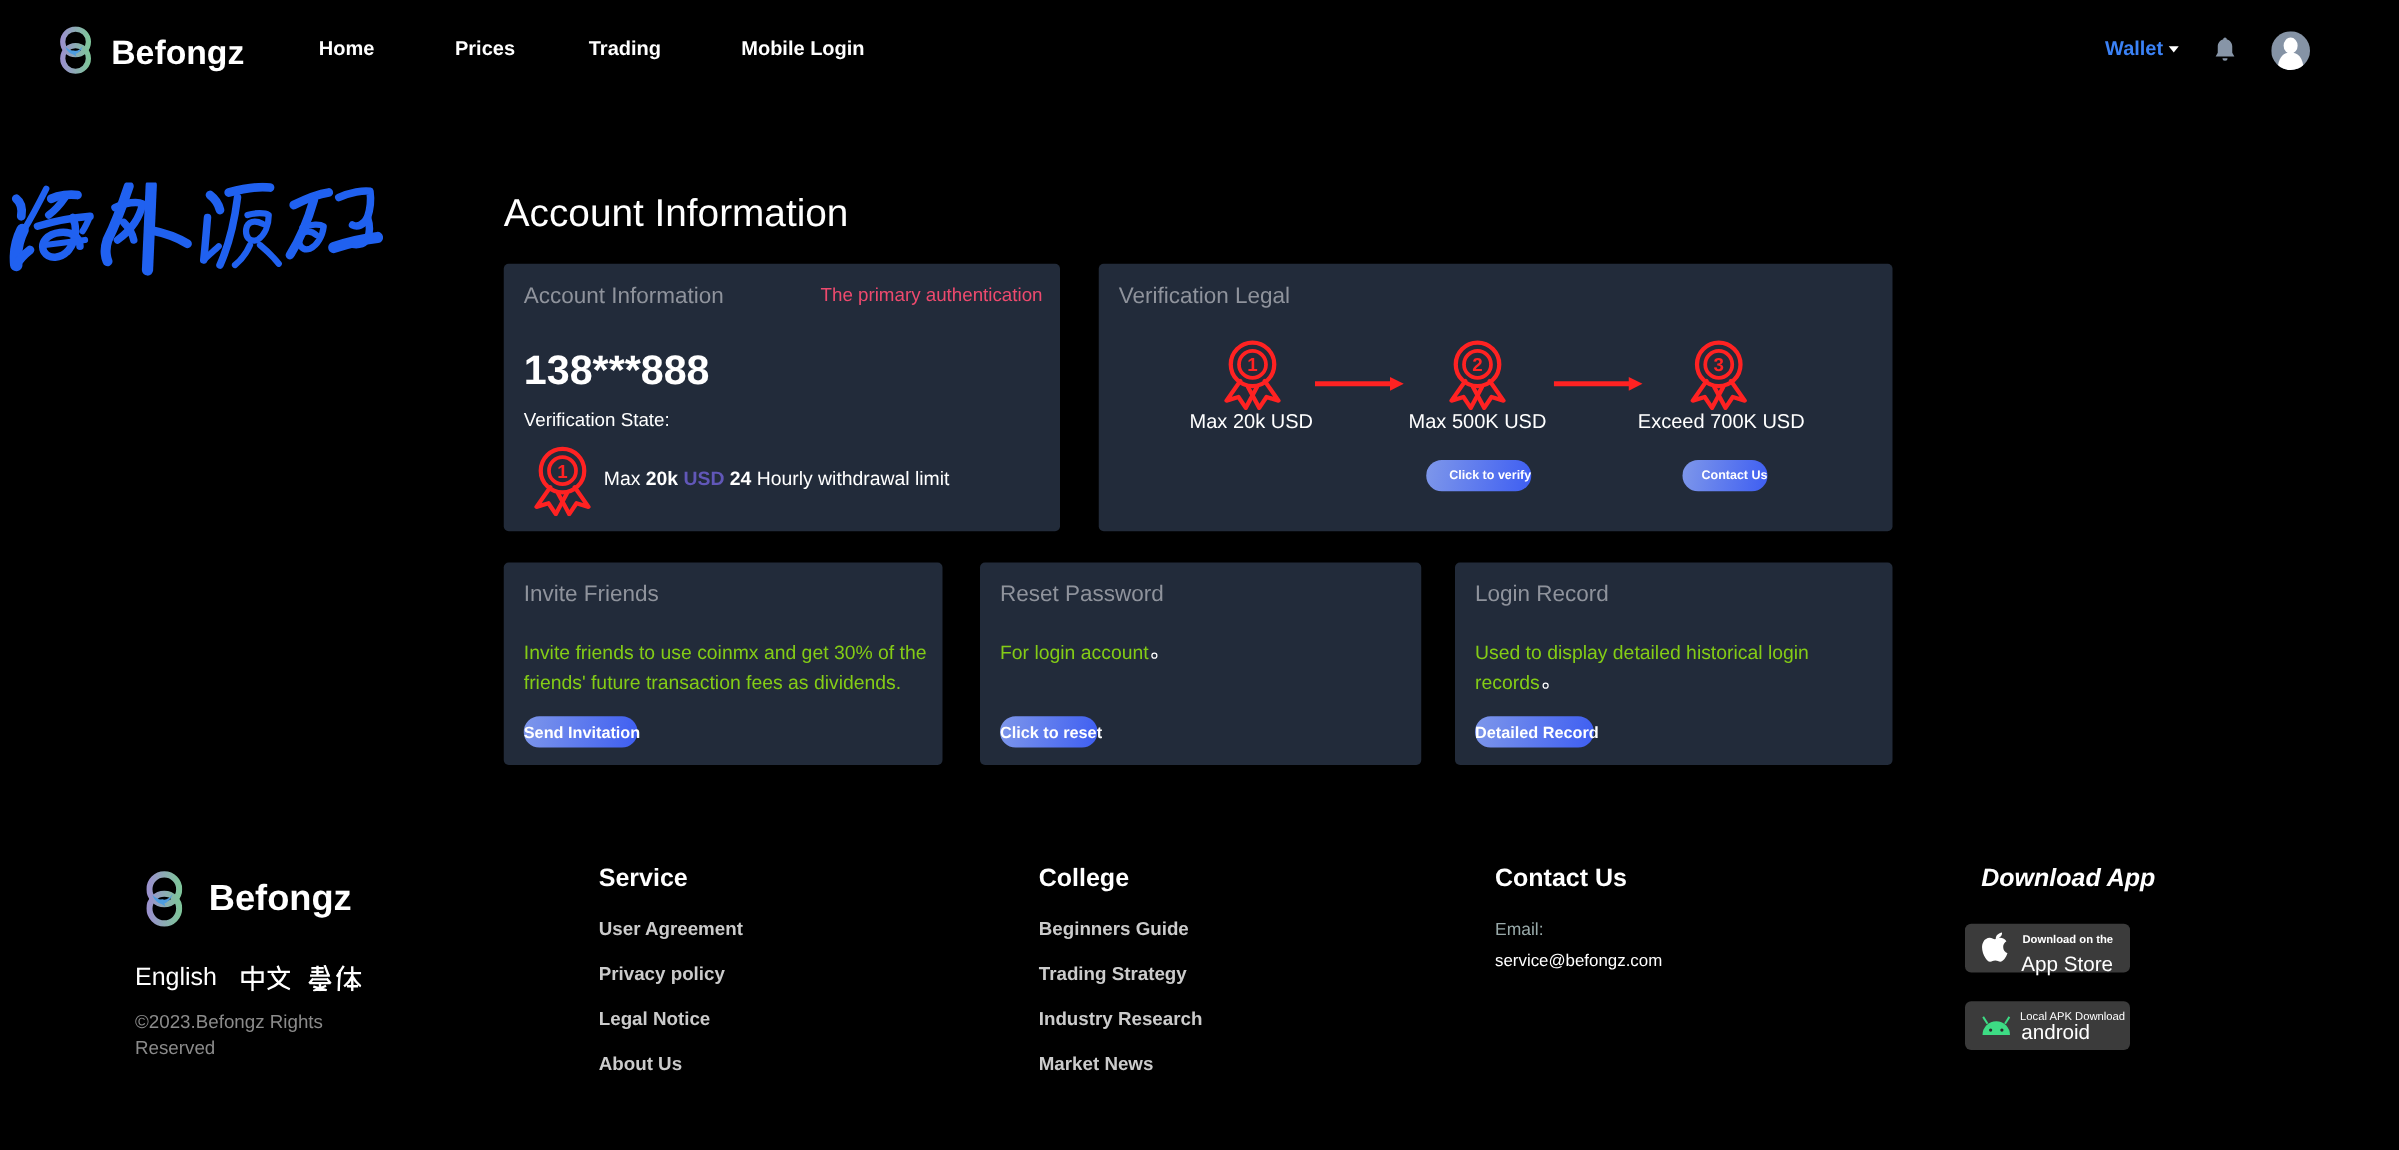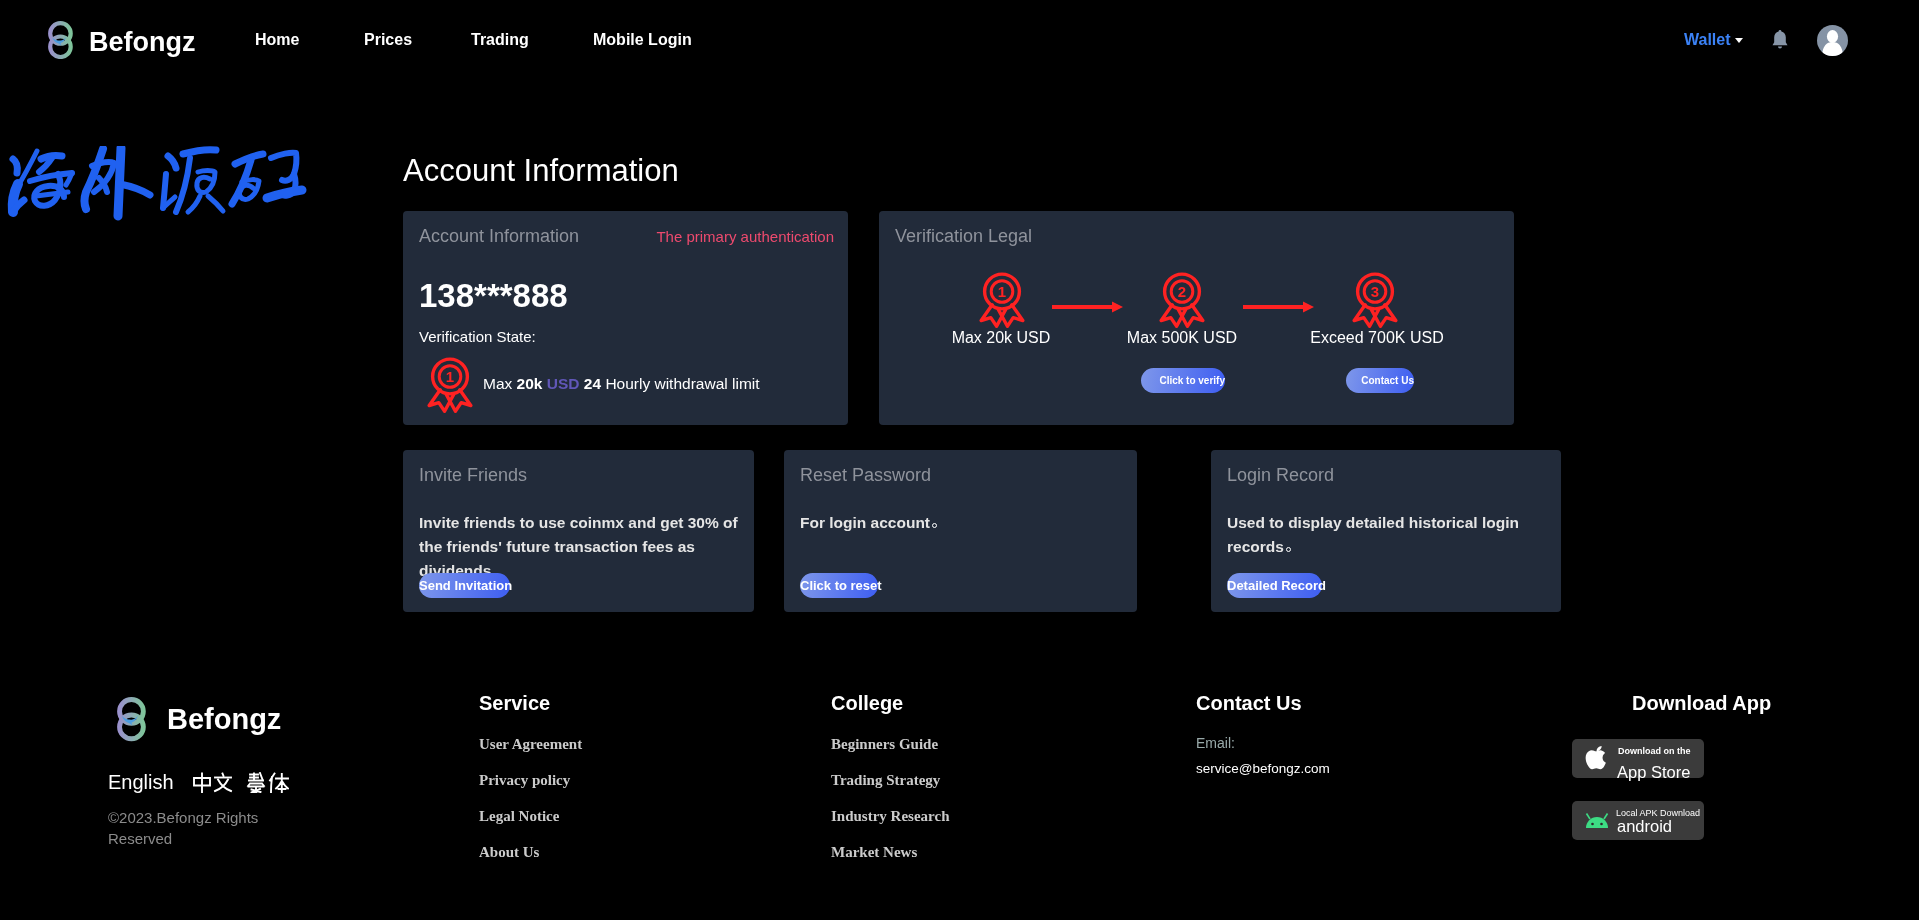--- a/index.html
+++ b/index.html
@@ -30,54 +30,54 @@
 
 
 #h1 { position:absolute; left:403px; top:153px; font-size:31px; color:#fff; font-weight:normal; letter-spacing:0px; }
 
 
 .card { position:absolute; background:#222b3a; border-radius:4px; }
 #card-acct { left:403px; top:211px; width:445px; height:214px; }
 #card-verf { left:879px; top:211px; width:635px; height:214px; }
 #card-inv  { left:403px; top:450px; width:351px; height:162px; }
 #card-rst  { left:784px; top:450px; width:353px; height:162px; }
-#card-log  { left:1164px; top:450px; width:350px; height:162px;margin-left:47px; }
+#card-log  { left:1164px; top:450px; width:350px; height:162px; }
 .card-h { position:absolute; left:16px; top:15px; font-size:18px; color:#8f939c; }
 .pink { position:absolute; right:14px; top:17px; font-size:15px; color:#ee4a6e; }
 #phone { position:absolute; left:16px; top:66px; font-size:33px; font-weight:bold; color:#fff; }
 #vstate { position:absolute; left:16px; top:117px; font-size:15px; color:#fff; }
 #medal-sm { position:absolute; left:426px; top:356px; }
 #limit { position:absolute; left:483px; top:375px; font-size:15.5px; color:#fff; }
 #limit b { font-weight:bold; }
 #limit .usd { color:#6157b8; font-weight:bold; }
 
 
 .vmedal { position:absolute; top:271px; }
 .vlabel { position:absolute; top:329px; font-size:16px; color:#fff; text-align:center; width:200px; }
 .arrow { position:absolute; top:299px; }
 .btn { position:absolute; height:25px; line-height:25px; border-radius:13px; color:#fff;
   font-size:10px; font-weight:bold; text-align:right; white-space:nowrap;
   background:linear-gradient(100deg,#7e97ea 0%,#3e5ef2 100%); }
 #btn-verify { left:1141px; top:368px; width:84px; }
 #btn-contact { left:1346px; top:368px; width:68px; }
 
 
-.bodytxt { position:absolute; left:16px; top:61px; font-size:15.5px; color:#e5e5e5; line-height:24px; width:340px;font-weight:bold; }
+.bodytxt { position:absolute; left:16px; top:61px; font-size:15.5px; color:#84cc16; line-height:24px; width:340px; }
 .cbtn { position:absolute; left:16px; top:123px; height:25px; line-height:25px; border-radius:13px;
   color:#fff; font-size:13px; font-weight:bold; text-align:center; white-space:nowrap;
   background:linear-gradient(100deg,#7e97ea 0%,#3e5ef2 100%); }
 .period { display:inline-block; width:5px; height:5px; border:1px solid #fff; border-radius:50%; margin-left:2px; }
 
 
 #f-logo { position:absolute; left:117px; top:696px; }
 #f-logo-txt { position:absolute; left:167px; top:703px; font-size:29px; font-weight:bold; color:#fff; }
 #langs { position:absolute; left:108px; top:771px; font-size:20px; color:#fff; }
 #copyright { position:absolute; left:108px; top:807px; font-size:15px; color:#8b8b8b; line-height:21px; }
 .fcol-h { position:absolute; top:692px; font-size:20px; font-weight:bold; color:#fff; }
-.fcol a { display:block; font-size:15px; font-weight:bold; color:#cbcbcb; text-decoration:none; margin-bottom:14px; line-height:22px;font-family:Liberation Serif, serif; }
+.fcol a { display:block; font-size:15px; font-weight:bold; color:#cbcbcb; text-decoration:none; margin-bottom:14px; line-height:22px; }
 .fcol { position:absolute; top:733px; }
 #email-label { position:absolute; left:1196px; top:735px; font-size:14px; color:#9aa; }
 #email-val { position:absolute; left:1196px; top:761px; font-size:13.5px; color:#fff; }
 .badge { position:absolute; left:1572px; width:132px; background:#3b3b3b; border-radius:5px; }
 #badge-ios { top:739px; height:39px; }
 #badge-and { top:801px; height:39px; }
 </style>
 </head>
 <body>
 <div id="page">
@@ -263,21 +263,21 @@
   <div class="fcol-h" style="left:831px;">College</div>
   <div class="fcol" style="left:831px;">
     <a>Beginners Guide</a>
       <a>Trading Strategy</a>
       <a>Industry Research</a>
       <a>Market News</a>
   </div>
   <div class="fcol-h" style="left:1196px;">Contact Us</div>
   <div id="email-label">Email:</div>
   <div id="email-val">service@befongz.com</div>
-  <div class="fcol-h" style="left:1632px;">Download App</div>
+  <div class="fcol-h" style="left:1585px;font-style:italic;">Download App</div>
 
   <div class="badge" id="badge-ios">
     <svg width="22" height="27" viewBox="0 0 22 27" style="position:absolute;left:13px;top:6px;">
       <path d="M15.5 2.2 C14.3 3.5 13 4.5 11.6 4.4 C11.4 2.9 12.1 1.6 12.9 0.8 C13.9 -0.2 15.4 -0.9 16.6 -1 C16.7 0.3 16.3 1.3 15.5 2.2 Z" fill="#fff" transform="translate(0,2)"></path>
       <path d="M16 6.6 C13.8 6.5 12.2 7.8 11.2 7.8 C10.2 7.8 8.7 6.7 7 6.7 C4.8 6.8 2.8 8 1.7 10 C-0.5 13.9 1.1 19.8 3.3 23 C4.4 24.6 5.7 26.4 7.4 26.3 C9 26.2 9.6 25.3 11.6 25.3 C13.5 25.3 14.1 26.3 15.8 26.3 C17.6 26.2 18.7 24.7 19.8 23.1 C21 21.3 21.5 19.5 21.6 19.4 C21.5 19.4 18.1 18.1 18.1 14.3 C18 11.1 20.7 9.6 20.8 9.5 C19.3 7.3 17 6.7 16 6.6 Z" fill="#fff" transform="translate(0,-1.2) scale(0.97)"></path>
     </svg>
     <div style="position:absolute;left:46px;top:7px;font-size:9px;font-weight:bold;color:#fff;white-space:nowrap;">Download on the</div>
     <div style="position:absolute;left:45px;top:24px;font-size:16.5px;color:#fff;white-space:nowrap;">App Store</div>
   </div>
   <div class="badge" id="badge-and">

